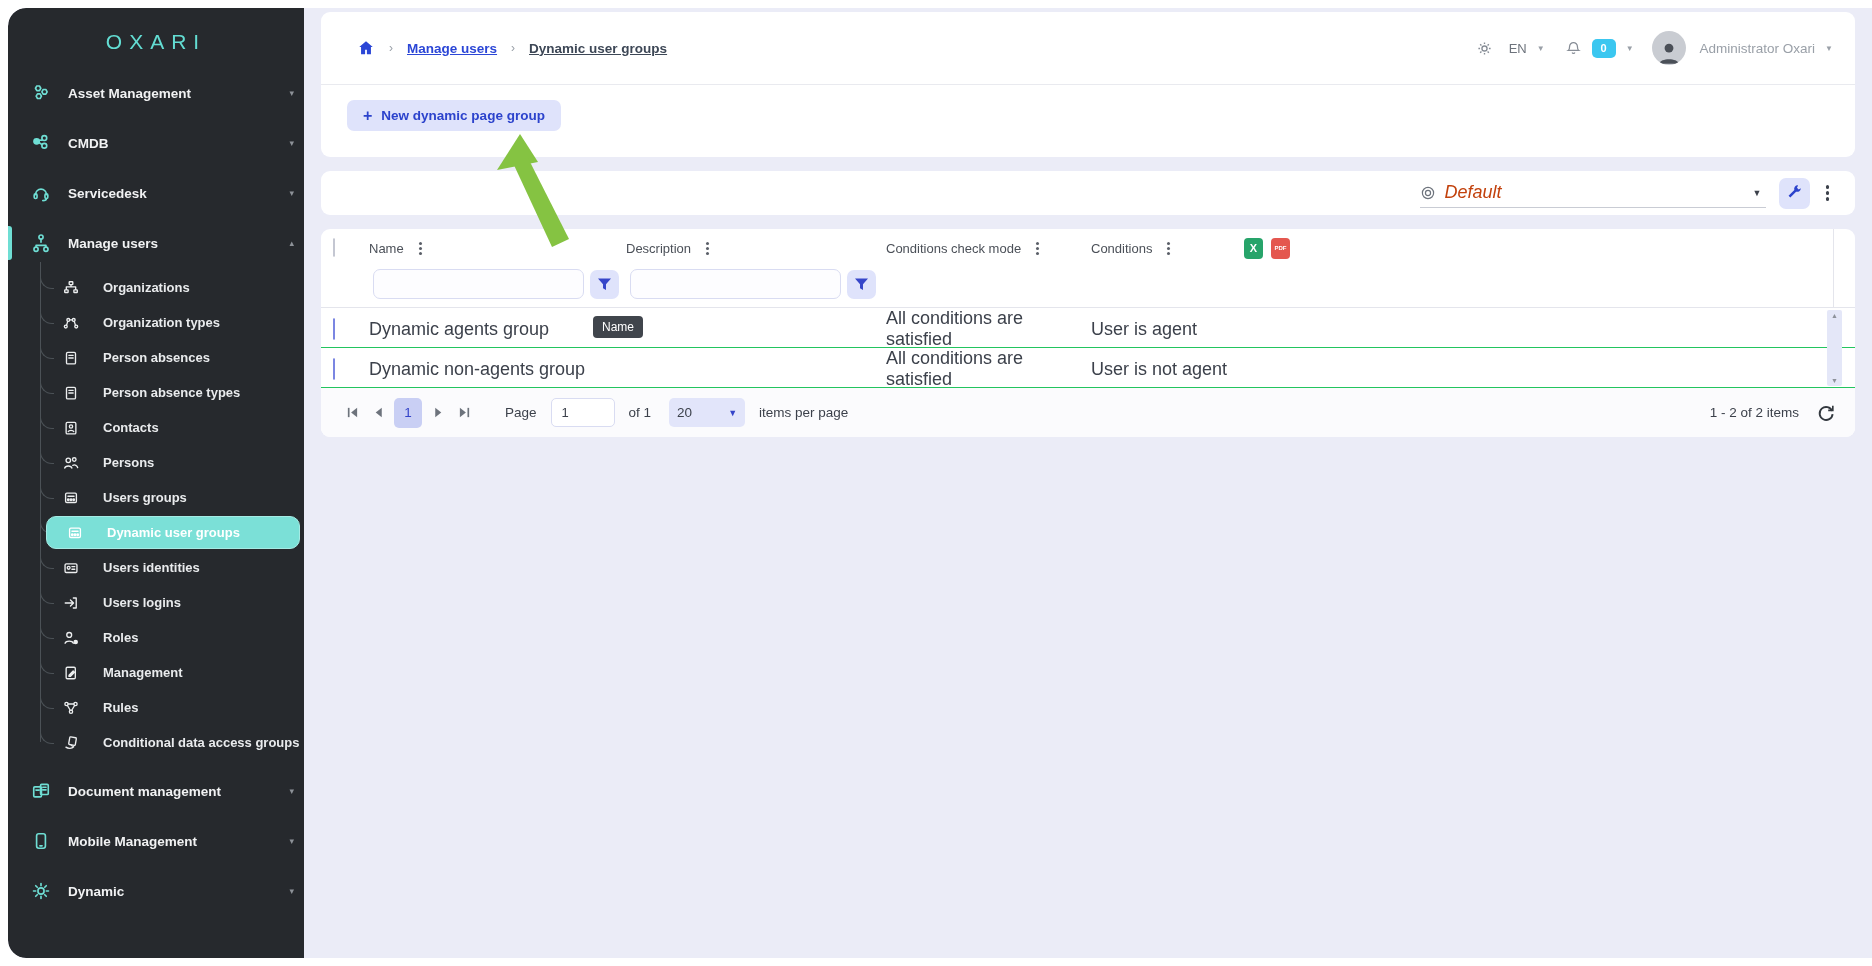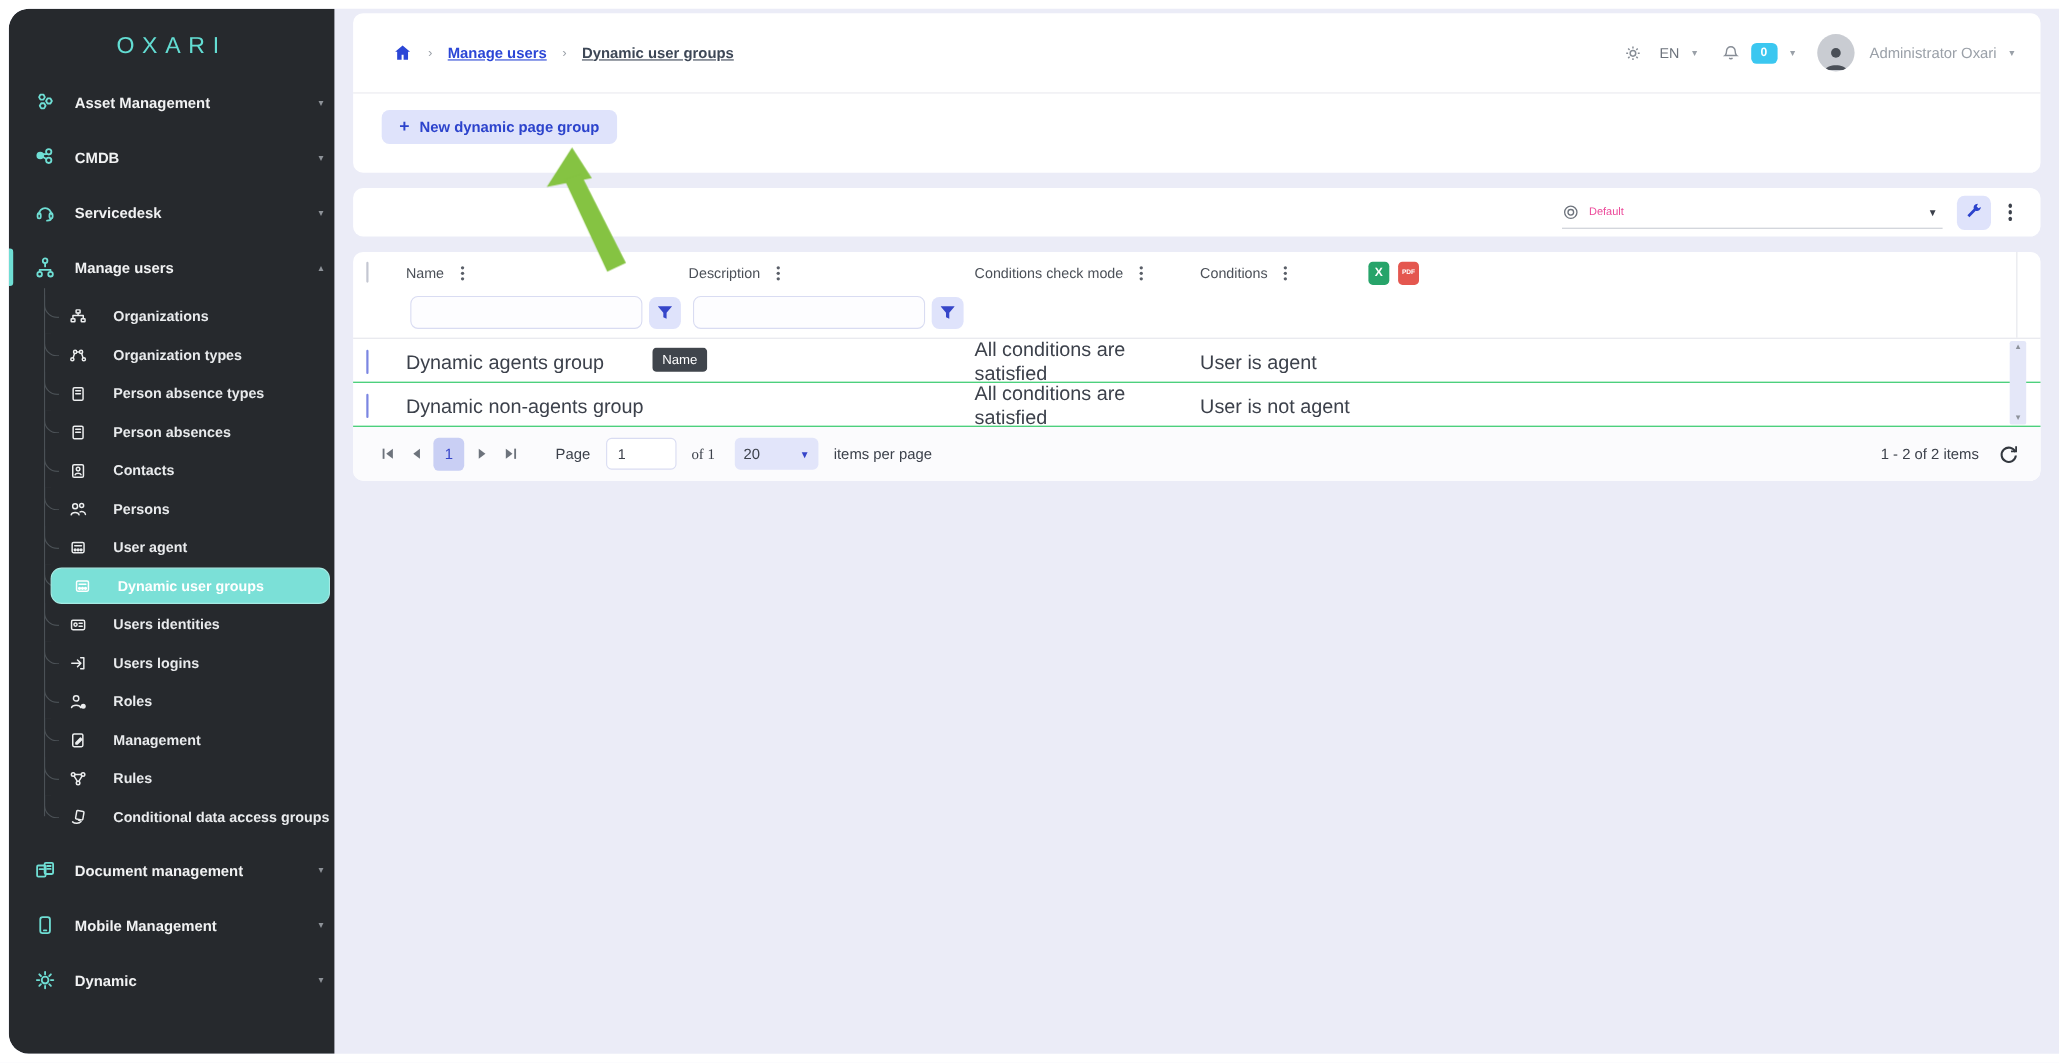--- a/index.html
+++ b/index.html
@@ -59,21 +59,21 @@
   .new-btn { display:inline-flex; align-items:center; gap:9px; background:#dfe3fb; border:none;
     border-radius:7px; height:31px; padding:0 16px; color:#2c43cc; font-size:13.5px; font-weight:600;
     font-family:inherit; cursor:pointer; }
   .new-btn .plus { font-size:16px; font-weight:700; }
 
   .toolbar-card { height:44px; margin-top:14px; display:flex; align-items:center; justify-content:flex-end;
     padding-right:18px; }
   .view-select { position:relative; width:346px; height:30px; display:flex; align-items:center; gap:9px;
     border-bottom:1px solid #c9ccd4; cursor:pointer; }
   .view-icon { width:16px; height:16px; color:#6d737c; }
-  .view-value { color:#ec4899; font-size:10px; }
+  .view-value { color:#c2410c; font-size:18px;font-style:italic; }
   .view-caret { margin-left:auto; color:#3c414b; font-size:9px; padding-right:4px; }
   .wrench-btn { width:31px; height:31px; background:#dfe3fb; border:none; border-radius:7px; margin-left:13px;
     display:flex; align-items:center; justify-content:center; cursor:pointer; }
   .wrench-btn svg { width:17px; height:17px; color:#2c43cc; }
   .kebab { display:flex; flex-direction:column; gap:2.5px; padding:6px 8px; margin-left:8px; cursor:pointer; }
   .kebab i { width:3.5px; height:3.5px; border-radius:50%; background:#3c414b; }
 
   .table-card { margin-top:14px; position:relative; }
   .gridrow { display:grid; grid-template-columns:48px 257px 260px 205px 153px 1fr; align-items:center; }
   .grid-head { position:relative; border-bottom:1px solid #e4e5ec; }
@@ -107,21 +107,21 @@
   .grid-pager { height:49px; display:flex; align-items:center; padding:0 18px; background:#fbfbfd;
     border-radius:0 0 9px 9px; color:#3c414b; font-size:13.5px; }
   .pg-nav { width:26px; height:28px; display:flex; align-items:center; justify-content:center;
     cursor:pointer; color:#6d737c; }
   .pg-nav svg { width:13px; height:13px; }
   .pg-current { width:28px; height:30px; background:#c9cff4; border-radius:5px; color:#3544c9;
     display:flex; align-items:center; justify-content:center; font-size:13.5px; cursor:pointer; margin:0 3px; }
   .pg-label { margin-left:28px; }
   .pg-input { width:64px; height:29px; border:1px solid #d9dcf2; border-radius:5px; margin-left:14px;
     font-family:inherit; font-size:13px; padding:0 10px; color:#3c414b; background:#fff; }
-  .pg-of { margin-left:14px;font-family:Liberation Serif, serif; }
+  .pg-of { margin-left:14px; }
   .pg-size { margin-left:18px; width:76px; height:29px; background:#e2e5fa; border-radius:5px;
     display:flex; align-items:center; justify-content:space-between; padding:0 8px; cursor:pointer; }
   .pg-size .sz-caret { color:#3544c9; font-size:9px; }
   .pg-items { margin-left:14px; }
   .pg-range { margin-left:auto; color:#3c414b; }
   .refresh-btn { width:22px; height:22px; margin-left:16px; color:#33383f; cursor:pointer; }
 
   .tooltip { position:fixed; left:593px; top:316px; background:#40454c; color:#fff; font-size:12px;
     padding:4px 9px; border-radius:4px; z-index:50; }
   .green-arrow { position:fixed; left:497px; top:134px; width:92px; height:116px; z-index:60; pointer-events:none; }
@@ -189,28 +189,28 @@
                 <circle cx="13" cy="6.6" r="1.6"></circle>
                 <path d="M8.6 6.6h2.8M5 12.6l1.4-4.4M15 12.6l-1.4-4.4"></path>
               </svg></span>
             <span class="c-label">Organization types</span>
           </div>
           <div class="side-child">
             <span class="c-icon"><svg viewBox="0 0 20 20" fill="none" stroke="currentColor" stroke-width="1.5" stroke-linecap="round" stroke-linejoin="round">
                 <rect x="5" y="3.8" width="10" height="12.8" rx="1.4"></rect>
                 <path d="M7.6 7h4.8M7.6 10h4.8"></path>
               </svg></span>
-            <span class="c-label">Person absence types</span>
+            <span class="c-label">Person absences</span>
           </div>
           <div class="side-child">
             <span class="c-icon"><svg viewBox="0 0 20 20" fill="none" stroke="currentColor" stroke-width="1.5" stroke-linecap="round" stroke-linejoin="round">
                 <rect x="5" y="3.8" width="10" height="12.8" rx="1.4"></rect>
                 <path d="M7.6 7h4.8M7.6 10h4.8"></path>
               </svg></span>
-            <span class="c-label">Person absences</span>
+            <span class="c-label">Person absence types</span>
           </div>
           <div class="side-child">
             <span class="c-icon"><svg viewBox="0 0 20 20" fill="none" stroke="currentColor" stroke-width="1.5" stroke-linecap="round" stroke-linejoin="round">
                 <rect x="4.6" y="3.8" width="10.8" height="12.8" rx="1.4"></rect>
                 <circle cx="10" cy="8.3" r="1.8"></circle>
                 <path d="M7 14c.7-1.9 5.3-1.9 6 0"></path>
               </svg></span>
             <span class="c-label">Contacts</span>
           </div>
           <div class="side-child">
@@ -222,21 +222,21 @@
             <span class="c-label">Persons</span>
           </div>
           <div class="side-child">
             <span class="c-icon"><svg viewBox="0 0 20 20" fill="none" stroke="currentColor" stroke-width="1.5" stroke-linecap="round" stroke-linejoin="round">
                 <rect x="4" y="4.6" width="12" height="10.4" rx="1.4"></rect>
                 <path d="M6.6 8h6.8"></path>
                 <circle cx="7" cy="12" r=".9" fill="currentColor"></circle>
                 <circle cx="10" cy="12" r=".9" fill="currentColor"></circle>
                 <circle cx="13" cy="12" r=".9" fill="currentColor"></circle>
               </svg></span>
-            <span class="c-label">User agent</span>
+            <span class="c-label">Users groups</span>
           </div>
           <div class="side-child active">
             <span class="c-icon"><svg viewBox="0 0 20 20" fill="none" stroke="currentColor" stroke-width="1.5" stroke-linecap="round" stroke-linejoin="round">
                 <rect x="4" y="4.6" width="12" height="10.4" rx="1.4"></rect>
                 <path d="M6.6 8h6.8"></path>
                 <circle cx="7" cy="12" r=".9" fill="currentColor"></circle>
                 <circle cx="10" cy="12" r=".9" fill="currentColor"></circle>
                 <circle cx="13" cy="12" r=".9" fill="currentColor"></circle>
               </svg></span>
             <span class="c-label">Dynamic user groups</span>

